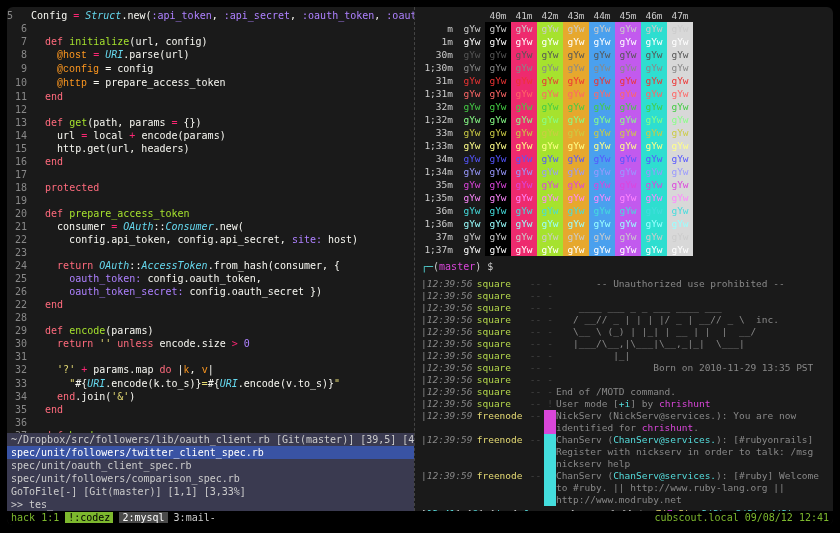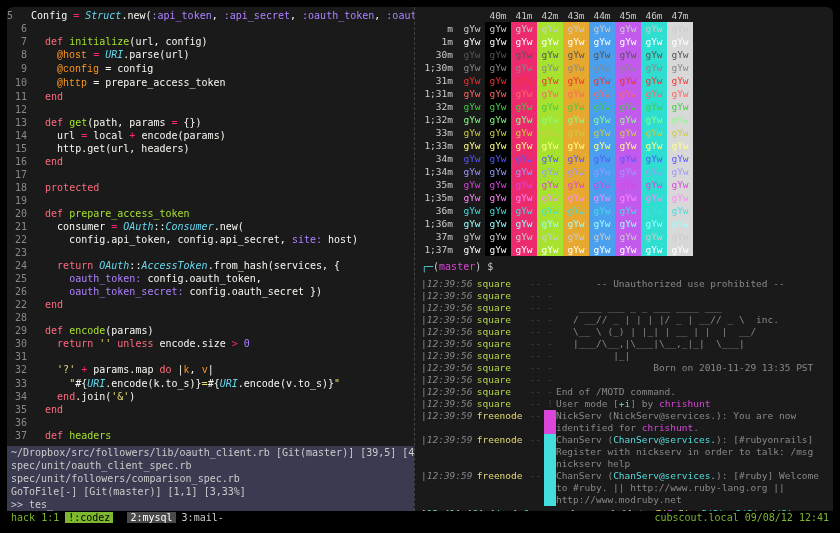--- a/index.html
+++ b/index.html
@@ -35,21 +35,21 @@
     .str { color: #e6db74; }
     .sym { color: #ae81ff; }
     .var { color: #fd971f; font-family: Liberation Mono, monospace; }
     .op { color: #f92672; }
     .white { color: #f8f8f2; }
     .status-row { background: #3a3a50; color: #ccc; padding: 0 4px; line-height: 13px; white-space: nowrap; overflow: hidden; }
     .status-row.sel { background: #3953a4; color: #fff; }
     .hack-bar { background: #000; padding: 0 4px; line-height: 14px; }
     .hack-green { color: #7db82e; }
     .hack-mode { background: #7db82e; color: #000; padding: 0 3px; }
-    .hack-sel { background: #4a4a4a; color: #fff; padding: 0 3px; margin-left: 8px; }
+    .hack-sel { background: #4a4a4a; color: #fff; padding: 0 3px; }
 
     .color-grid { padding: 2px 6px; font-size: 9.5px; }
     .cg-row { display: flex; line-height: 13px; }
     .cg-label { width: 38px; text-align: right; padding-right: 6px; color: #ccc; }
     .cg-cell { width: 26px; text-align: center; }
     .shell-prompt { padding: 2px 6px; line-height: 13px; }
     .irc-block { padding: 1px 6px; font-size: 9.5px; line-height: 12px; }
     .irc-line { display: flex; white-space: pre; }
     .irc-time { color: #888; width: 50px; font-style: italic; }
     .irc-net { width: 50px; }
@@ -86,37 +86,38 @@
           <div class="code-line"><span class="gutter">14</span><span class="code"><span class="white">    url </span><span class="op">= </span><span class="white">local </span><span class="op">+ </span><span class="white">encode(params)</span></span></div>
           <div class="code-line"><span class="gutter">15</span><span class="code"><span class="white">    http.get(url, headers)</span></span></div>
           <div class="code-line"><span class="gutter">16</span><span class="code"><span>  </span><span class="kw">end</span></span></div>
           <div class="code-line"><span class="gutter">17</span><span class="code"></span></div>
           <div class="code-line"><span class="gutter">18</span><span class="code"><span>  </span><span class="kw">protected</span></span></div>
           <div class="code-line"><span class="gutter">19</span><span class="code"></span></div>
           <div class="code-line"><span class="gutter">20</span><span class="code"><span>  </span><span class="kw">def </span><span class="fn">prepare_access_token</span></span></div>
           <div class="code-line"><span class="gutter">21</span><span class="code"><span class="white">    consumer </span><span class="op">= </span><span class="kw2">OAuth</span><span class="white">::</span><span class="kw2">Consumer</span><span class="white">.new(</span></span></div>
           <div class="code-line"><span class="gutter">22</span><span class="code"><span class="white">      config.api_token, config.api_secret, </span><span class="sym">site:</span><span class="white"> host)</span></span></div>
           <div class="code-line"><span class="gutter">23</span><span class="code"></span></div>
-          <div class="code-line"><span class="gutter">24</span><span class="code"><span>    </span><span class="kw">return </span><span class="kw2">OAuth</span><span class="white">::</span><span class="kw2">AccessToken</span><span class="white">.from_hash(services, {</span></span></div>
+          <div class="code-line"><span class="gutter">24</span><span class="code"><span>    </span><span class="kw">return </span><span class="kw2">OAuth</span><span class="white">::</span><span class="kw2">AccessToken</span><span class="white">.from_hash(consumer, {</span></span></div>
           <div class="code-line"><span class="gutter">25</span><span class="code"><span>      </span><span class="sym">oauth_token:</span><span class="white"> config.oauth_token,</span></span></div>
           <div class="code-line"><span class="gutter">26</span><span class="code"><span>      </span><span class="sym">oauth_token_secret:</span><span class="white"> config.oauth_secret })</span></span></div>
           <div class="code-line"><span class="gutter">22</span><span class="code"><span>  </span><span class="kw">end</span></span></div>
           <div class="code-line"><span class="gutter">28</span><span class="code"></span></div>
           <div class="code-line"><span class="gutter">29</span><span class="code"><span>  </span><span class="kw">def </span><span class="fn">encode</span><span class="white">(params)</span></span></div>
           <div class="code-line"><span class="gutter">30</span><span class="code"><span>    </span><span class="kw">return </span><span class="str">''</span><span class="white"> </span><span class="kw">unless </span><span class="white">encode.size </span><span class="op">&gt; </span><span class="sym">0</span></span></div>
           <div class="code-line"><span class="gutter">31</span><span class="code"></span></div>
           <div class="code-line"><span class="gutter">32</span><span class="code"><span>    </span><span class="str">'?'</span><span class="white"> </span><span class="op">+ </span><span class="white">params.map </span><span class="kw">do </span><span class="white">|</span><span class="var">k</span><span class="white">, </span><span class="var">v</span><span class="white">|</span></span></div>
           <div class="code-line"><span class="gutter">33</span><span class="code"><span>      </span><span class="str">"</span><span class="white">#{</span><span class="kw2">URI</span><span class="white">.encode(k.to_s)</span><span class="white">}</span><span class="str">=</span><span class="white">#{</span><span class="kw2">URI</span><span class="white">.encode(v.to_s)</span><span class="white">}</span><span class="str">"</span></span></div>
           <div class="code-line"><span class="gutter">34</span><span class="code"><span>    </span><span class="kw">end</span><span class="white">.join(</span><span class="str">'&amp;'</span><span class="white">)</span></span></div>
           <div class="code-line"><span class="gutter">35</span><span class="code"><span>  </span><span class="kw">end</span></span></div>
           <div class="code-line"><span class="gutter">36</span><span class="code"></span></div>
           <div class="code-line"><span class="gutter">37</span><span class="code"><span>  </span><span class="kw">def </span><span class="fn">headers</span></span></div>
         </div>
       <div id="status-rows">
           <div class="status-row">~/Dropbox/src/followers/lib/oauth_client.rb [Git(master)] [39,5] [40,97%]</div>
+          <div class="status-row sel"> spec/unit/followers/twitter_client_spec.rb</div>
           <div class="status-row"> spec/unit/oauth_client_spec.rb</div>
           <div class="status-row"> spec/unit/followers/comparison_spec.rb</div>
           <div class="status-row">GoToFile[-] [Git(master)] [1,1] [3,33%]</div>
           <div class="status-row">&gt;&gt; tes_</div>
         </div>
     </div>
 
     <div class="right-pane">
       <div class="color-grid" id="color-grid">
           <div class="cg-row">

